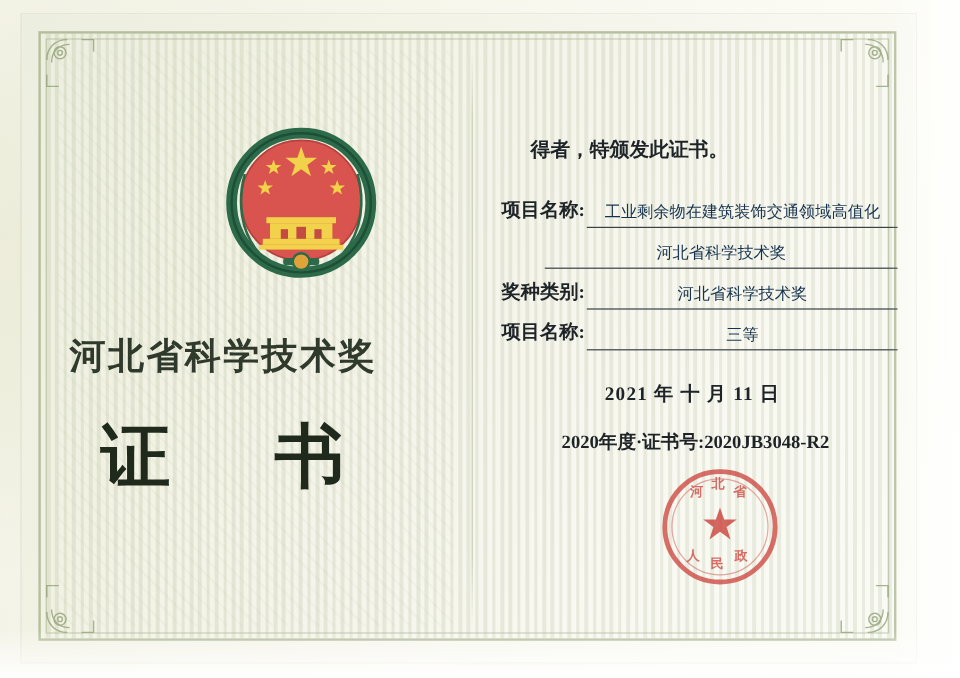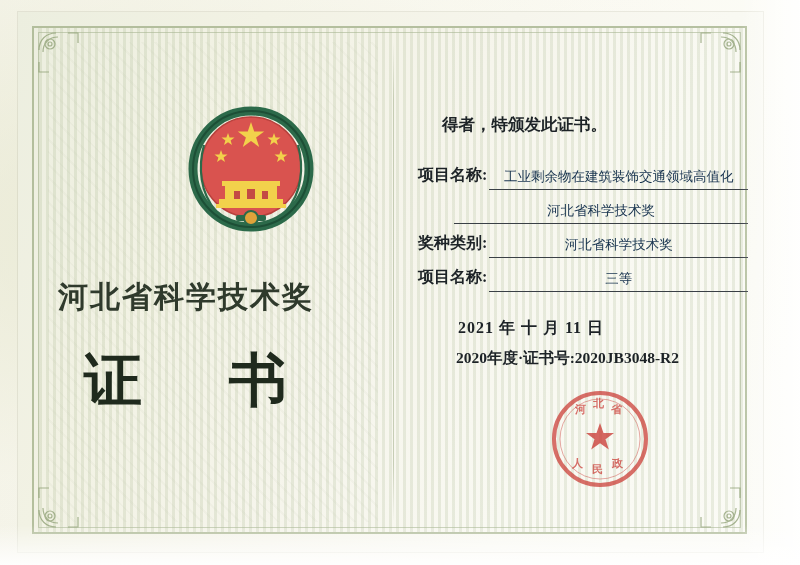--- a/index.html
+++ b/index.html
@@ -174,26 +174,26 @@
 
   
   .date-line {
     position: relative;
     margin-top: 26px;
     height: 26px;
     font-size: 16px;
     font-weight: bold;
     color: #1d2327;
     letter-spacing: 1px;
-    padding-left: 40px;
+    padding-left: 86px;
     white-space: nowrap;
   }
   .cert-no {
-    margin-top: 4px;
-    padding-left: 38px;
+    margin-top: 14px;
+    padding-left: 50px;
     font-size: 15.5px;
     font-weight: bold;
     color: #1d2327;
     white-space: nowrap;
   }
 
   
   .seal {
     position: absolute;
     left: 530px;

